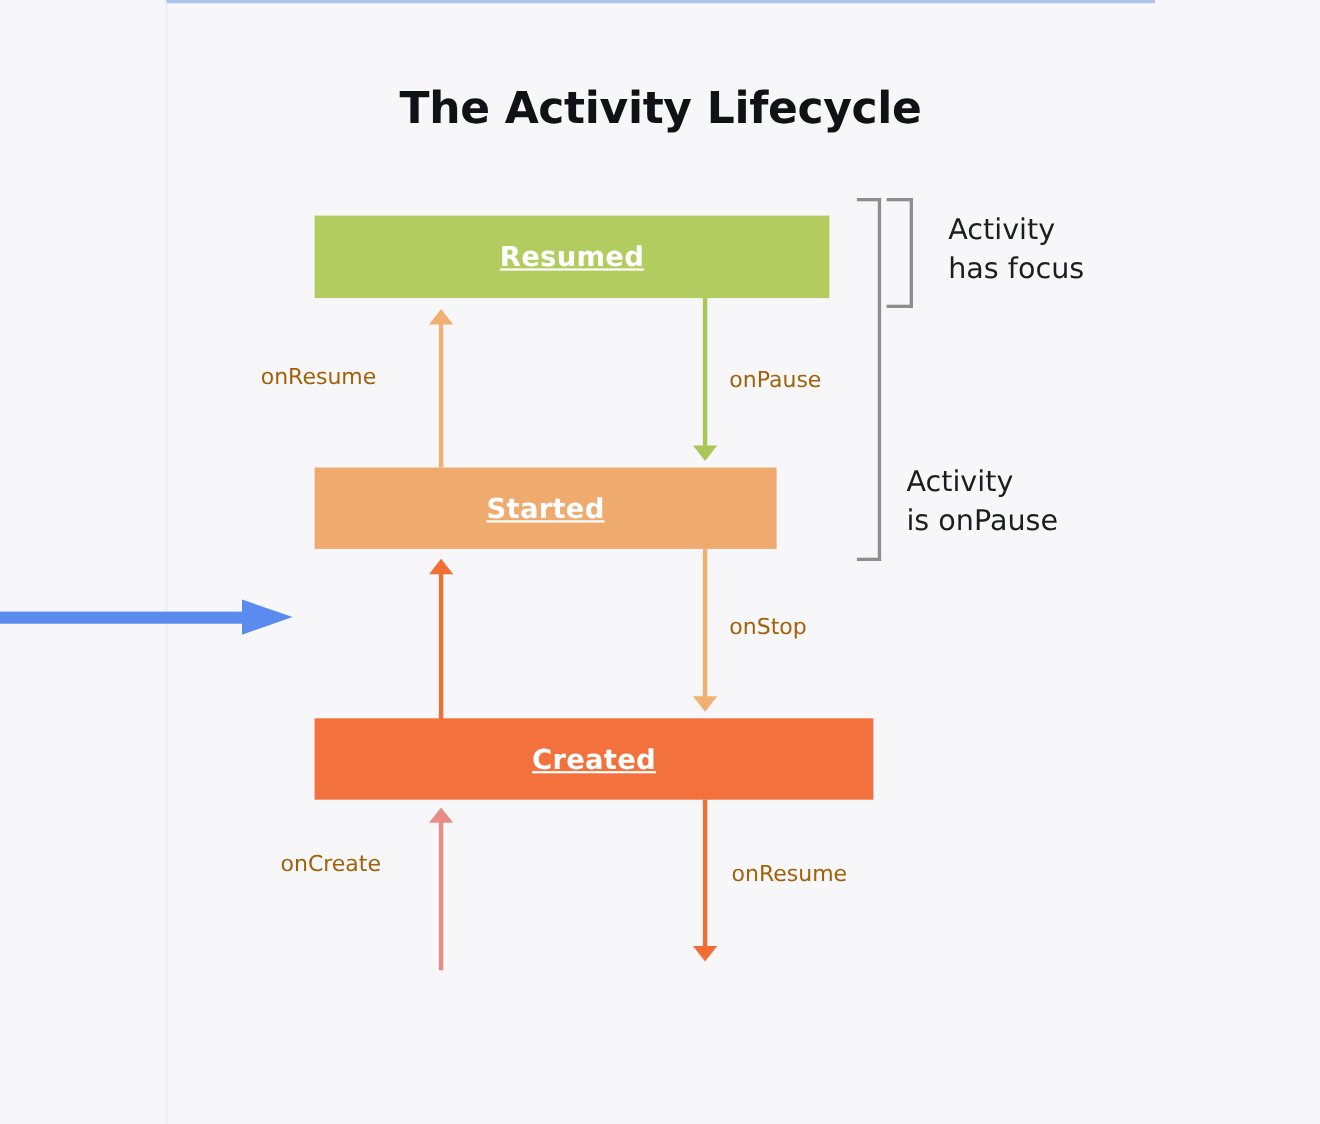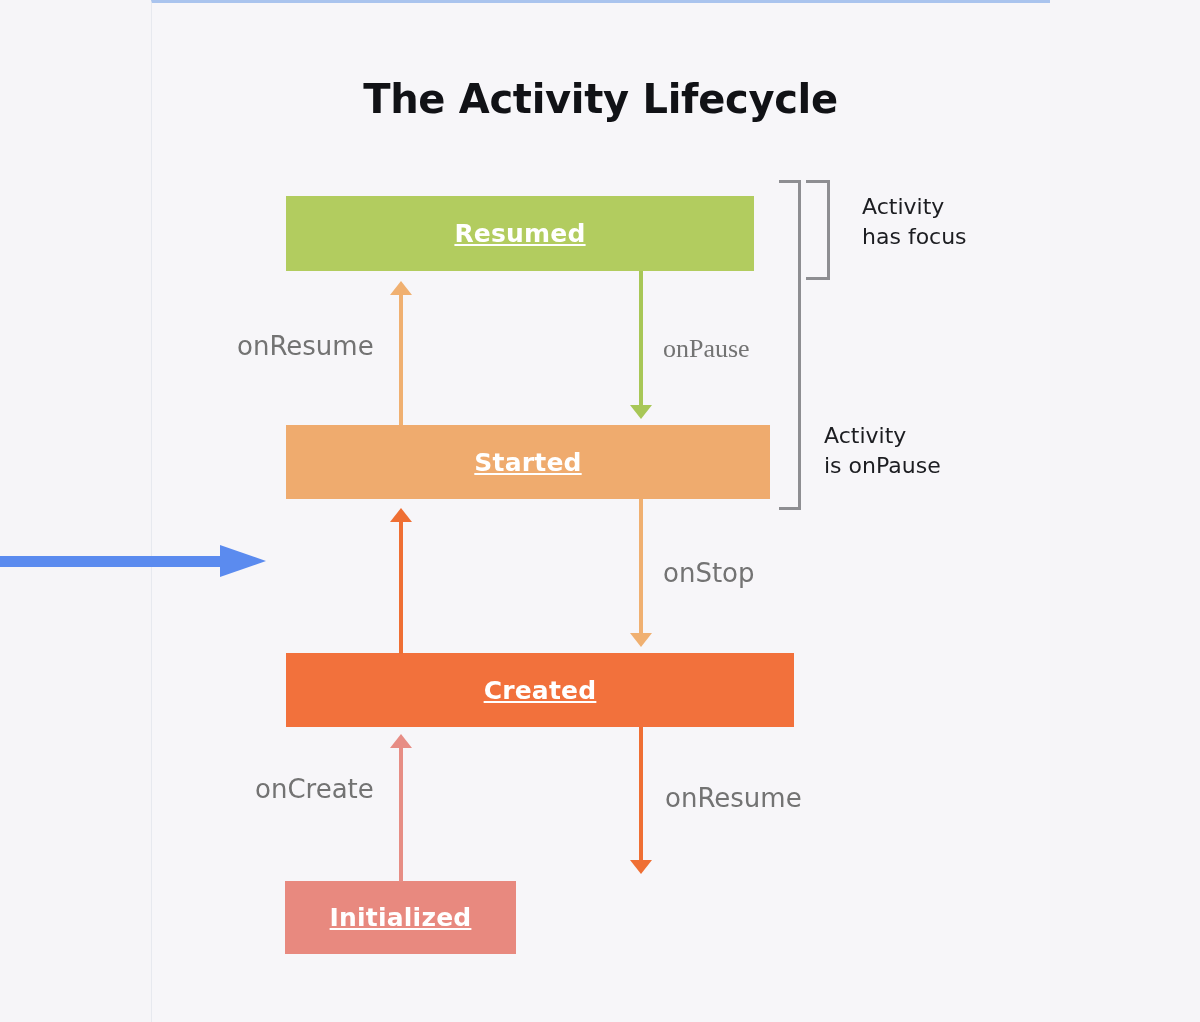--- a/index.html
+++ b/index.html
@@ -56,21 +56,21 @@
     align-items: center;
     justify-content: center;
     color: #ffffff;
     font-size: 25px;
     font-weight: bold;
     letter-spacing: 0.2px;
     box-sizing: border-box;
     text-decoration: underline;
   }
   #box-resumed     { left: 286px; top: 196px; width: 468px; height: 75px; background: #b2cc5f; }
-  #box-started     { left: 286px; top: 425px; width: 484px; height: 74px; background: #efab6e; }
+  #box-started     { left: 286px; top: 425px; width: 420px; height: 74px; background: #efab6e; }
   #box-created     { left: 286px; top: 653px; width: 508px; height: 74px; background: #f2713c; }
   #box-initialized { left: 285px; top: 881px; width: 231px; height: 73px; background: #e8897f; }
   #box-destroyed   { left: 524px; top: 881px; width: 231px; height: 73px; background: #dc3f90; }
 
   
   .arrow {
     position: absolute;
   }
   .arrow-shaft {
     position: absolute;
@@ -116,28 +116,28 @@
   #arrow-on-create .arrow-head  { border-bottom: 14px solid #e78d85; }
 
   
   #arrow-on-destroy { left: 630px; top: 727px; width: 22px; height: 147px; }
   #arrow-on-destroy .arrow-shaft { top: 0; bottom: 12px; background: #ef6f34; }
   #arrow-on-destroy .arrow-head  { border-top: 14px solid #ef6f34; }
 
   
   .edge-label {
     position: absolute;
-    font-size: 26px;
-    color: #737373;
+    font-size: 20px;
+    color: #a16207;
     white-space: nowrap;
     line-height: 1.18;
   }
 
   #label-on-resume  { left: 237px; top: 331px; }
-  #label-on-pause   { left: 663px; top: 334px; font-family: Liberation Serif, serif; }
+  #label-on-pause   { left: 663px; top: 334px; }
   #label-on-start   { left: 236px; top: 542px; text-align: center; width: 170px; }
   #label-on-stop    { left: 663px; top: 558px; }
   #label-on-create  { left: 255px; top: 774px; }
   #label-on-destroy { left: 665px; top: 783px; }
 
   
   .bracket {
     position: absolute;
     border: 3px solid #8e8e92;
     border-left: none;
@@ -153,21 +153,21 @@
   
   #bracket-visible {
     left: 779px;
     top: 180px;
     width: 22px;
     height: 330px;
   }
 
   .bracket-label {
     position: absolute;
-    font-size: 22px;
+    font-size: 26px;
     color: #1c1d21;
     line-height: 1.37;
     white-space: nowrap;
   }
   #label-has-focus  { left: 862px; top: 192px; }
   #label-is-visible { left: 824px; top: 421px; }
 
   
   #pointer-arrow {
     position: absolute;
@@ -209,23 +209,20 @@
   </div>
 
   <div class="state-box" id="box-started">
     <span>Started</span>
   </div>
 
   <div class="state-box" id="box-created">
     <span>Created</span>
   </div>
 
-  <div class="state-box" id="box-initialized">
-    <span>Initialized</span>
-  </div>
 
 
   <div class="arrow arrow-up" id="arrow-on-resume">
     <div class="arrow-shaft"></div>
     <div class="arrow-head"></div>
   </div>
 
   <div class="arrow arrow-down" id="arrow-on-pause">
     <div class="arrow-shaft"></div>
     <div class="arrow-head"></div>

